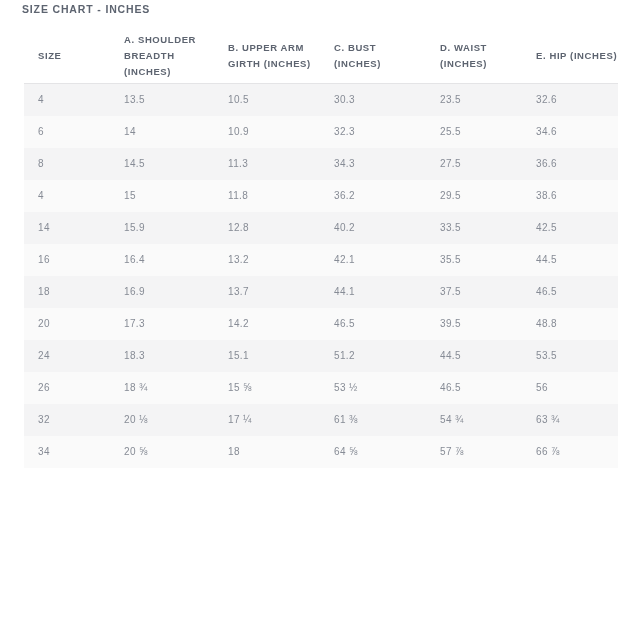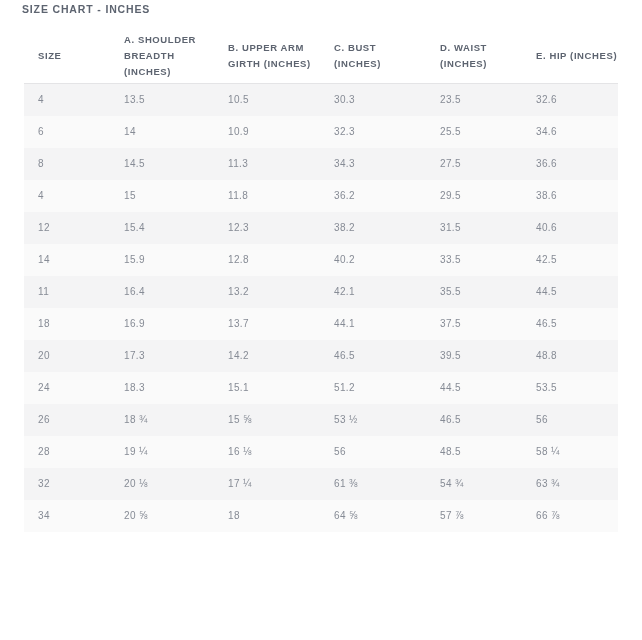--- a/index.html
+++ b/index.html
@@ -138,37 +138,29 @@
         </tr>
         <tr>
           <td>4</td>
           <td>15</td>
           <td>11.8</td>
           <td>36.2</td>
           <td>29.5</td>
           <td>38.6</td>
         </tr>
         <tr>
-          <td>12</td>
-          <td>15.4</td>
-          <td>12.3</td>
-          <td>38.2</td>
-          <td>31.5</td>
-          <td>40.6</td>
-        </tr>
-        <tr>
           <td>14</td>
           <td>15.9</td>
           <td>12.8</td>
           <td>40.2</td>
           <td>33.5</td>
           <td>42.5</td>
         </tr>
         <tr>
-          <td>11</td>
+          <td>16</td>
           <td>16.4</td>
           <td>13.2</td>
           <td>42.1</td>
           <td>35.5</td>
           <td>44.5</td>
         </tr>
         <tr>
           <td>18</td>
           <td>16.9</td>
           <td>13.7</td>
@@ -194,28 +186,20 @@
         </tr>
         <tr>
           <td>26</td>
           <td>18 ¾</td>
           <td>15 ⅝</td>
           <td>53 ½</td>
           <td>46.5</td>
           <td>56</td>
         </tr>
         <tr>
-          <td>28</td>
-          <td>19 ¼</td>
-          <td>16 ⅛</td>
-          <td>56</td>
-          <td>48.5</td>
-          <td>58 ¼</td>
-        </tr>
-        <tr>
           <td>32</td>
           <td>20 ⅛</td>
           <td>17 ¼</td>
           <td>61 ⅜</td>
           <td>54 ¾</td>
           <td>63 ¾</td>
         </tr>
         <tr>
           <td>34</td>
           <td>20 ⅝</td>

